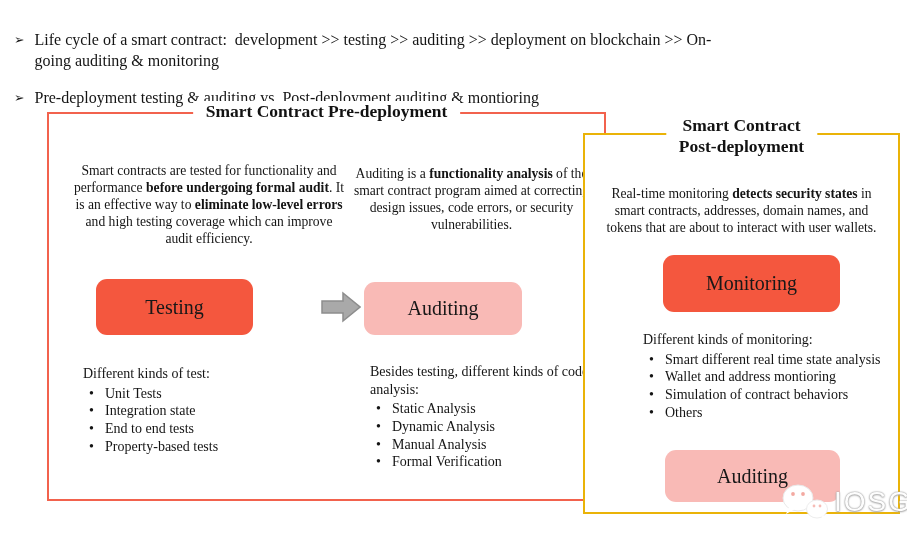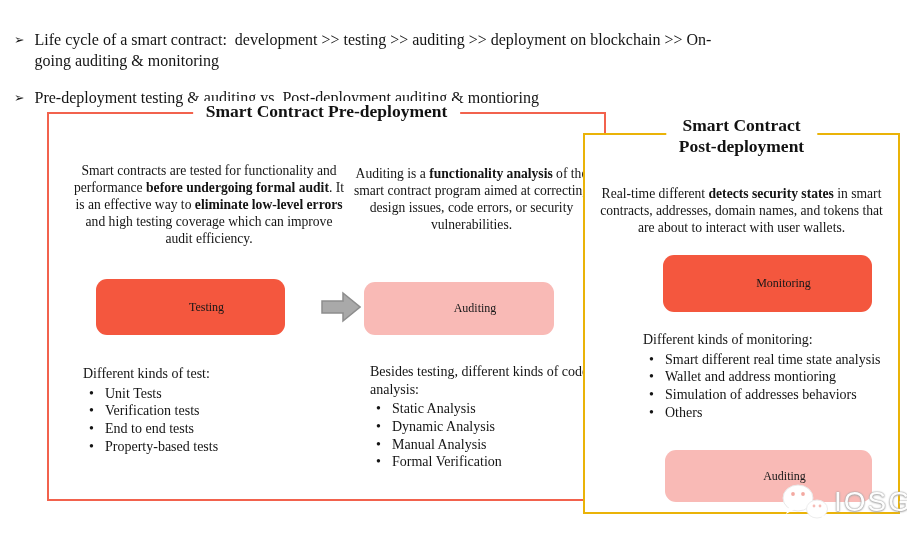--- a/index.html
+++ b/index.html
@@ -25,21 +25,21 @@
   #pre-box .box-title{top:-13px;}
   #post-box .box-title{top:-20px;line-height:1.18;}
   
   .para{position:absolute;text-align:center;font-size:13.6px;line-height:1.25;}
   #pre-para-left{left:24px;top:35px;width:272px;}
   #pre-para-right{left:291px;top:38px;width:263px;}
   #post-para{left:11px;top:37px;width:291px;}
   
   .shape-btn{
     position:absolute;border-radius:11px;display:flex;align-items:center;justify-content:center;
-    font-size:12px;color:#181818;padding-left:32px;
+    font-size:20px;color:#181818;
   }
   .red{background:#f4573e;}
   .pink{background:#f9bab6;}
   #btn-testing{left:47px;top:165px;width:157px;height:56px;}
   #btn-auditing-pre{left:315px;top:168px;width:158px;height:53px;}
   #btn-monitoring{left:78px;top:120px;width:177px;height:57px;}
   #btn-auditing-post{left:80px;top:315px;width:175px;height:52px;}
   #arrow{position:absolute;left:272px;top:177px;width:40px;height:32px;}
   
   .list{position:absolute;font-size:14px;line-height:1.26;}
@@ -96,21 +96,21 @@
     </div>
 
     <div class="list" id="test-list">
       <p class="list-header">Different kinds of test:</p>
       <div class="list-item">
         <span class="li-bullet">•</span>
         <span class="li-text">Unit Tests</span>
       </div>
       <div class="list-item">
         <span class="li-bullet">•</span>
-        <span class="li-text">Verification tests</span>
+        <span class="li-text">Integration state</span>
       </div>
       <div class="list-item">
         <span class="li-bullet">•</span>
         <span class="li-text">End to end tests</span>
       </div>
       <div class="list-item">
         <span class="li-bullet">•</span>
         <span class="li-text">Property-based tests</span>
       </div>
     </div>
@@ -136,40 +136,40 @@
     </div>
   </div>
 
   <div class="box" id="post-box">
     <div class="box-title">
       <span>Smart Contract</span><br>
       <span>Post-deployment</span>
     </div>
 
     <p class="para" id="post-para">
-      <span>Real-time different </span><b>detects security states</b><span> in smart contracts, addresses, domain names, and tokens that are about to interact with user wallets.</span>
+      <span>Real-time monitoring </span><b>detects security states</b><span> in smart contracts, addresses, domain names, and tokens that are about to interact with user wallets.</span>
     </p>
 
     <div class="shape-btn red" id="btn-monitoring">
       <span>Monitoring</span>
     </div>
 
     <div class="list" id="monitor-list">
       <p class="list-header">Different kinds of monitoring:</p>
       <div class="list-item">
         <span class="li-bullet">•</span>
         <span class="li-text">Smart different real time state analysis</span>
       </div>
       <div class="list-item">
         <span class="li-bullet">•</span>
         <span class="li-text">Wallet and address montioring</span>
       </div>
       <div class="list-item">
         <span class="li-bullet">•</span>
-        <span class="li-text">Simulation of addresses behaviors</span>
+        <span class="li-text">Simulation of contract behaviors</span>
       </div>
       <div class="list-item">
         <span class="li-bullet">•</span>
         <span class="li-text">Others</span>
       </div>
     </div>
 
     <div class="shape-btn pink" id="btn-auditing-post">
       <span>Auditing</span>
     </div>

